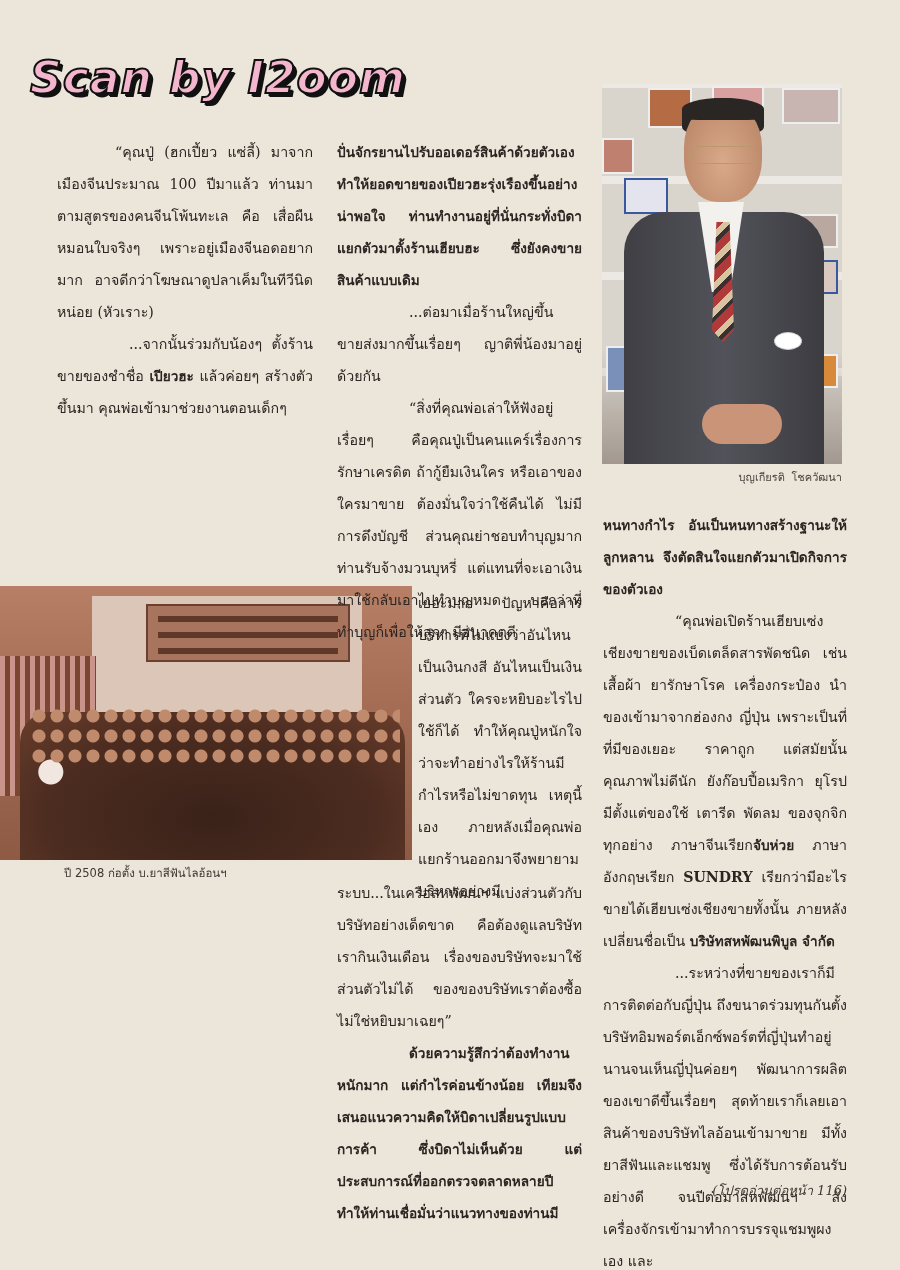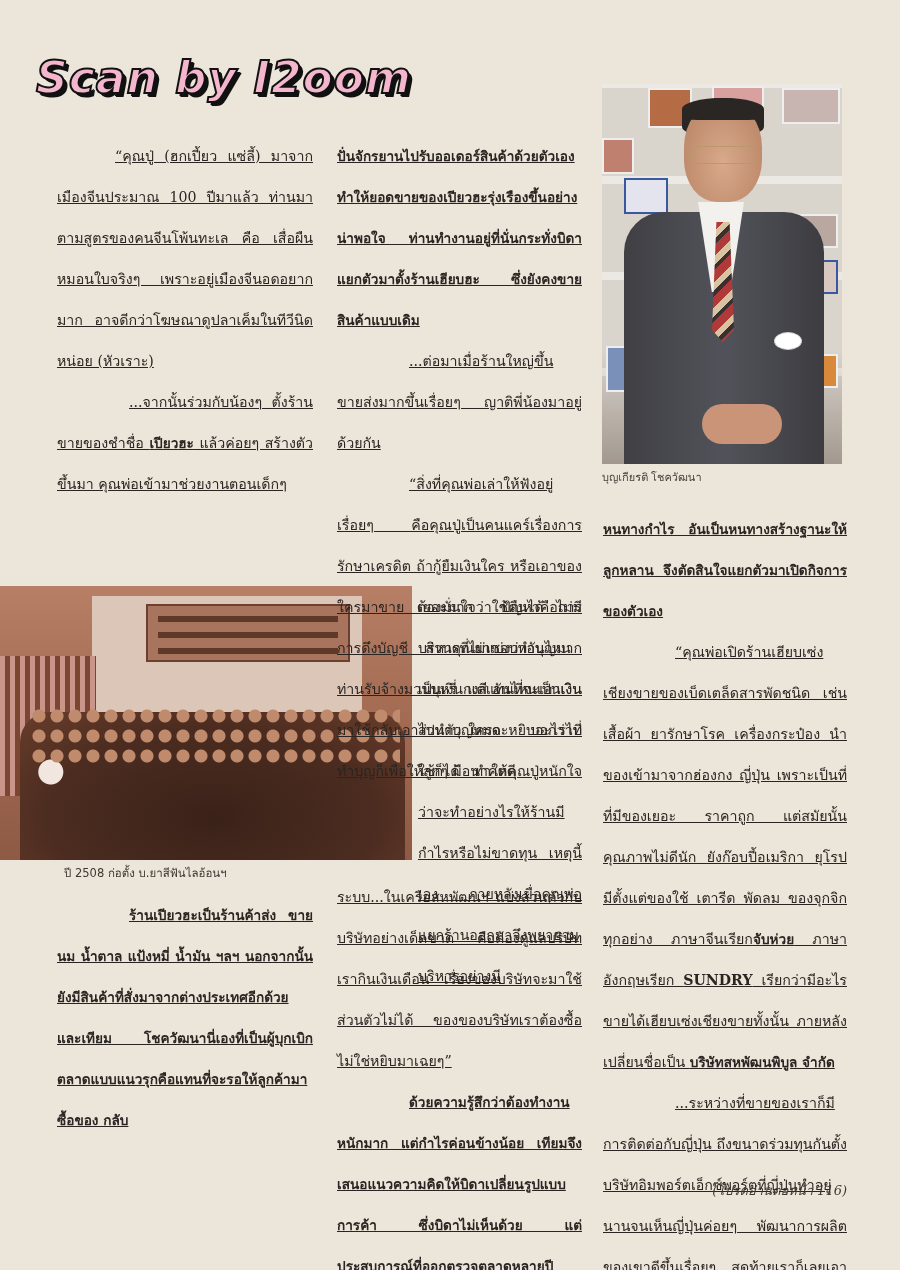--- a/index.html
+++ b/index.html
@@ -11,29 +11,27 @@
       color: #2a2522;
     }
     .watermark {
       position: absolute; left: 30px; top: 52px;
       font-family: "DejaVu Sans", sans-serif;
       font-size: 44px; font-weight: bold; font-style: italic;
       color: #f4b6cc;
       letter-spacing: 1px;
       -webkit-text-stroke: 2px #111;
       text-shadow: 3px 3px 0 #111, 4px 4px 0 #111;
-      margin-left: 6px;
     }
     .col {
       position: absolute;
       font-size: 14.2px;
-      line-height: 41px;
+      line-height: 32px;
       text-align: justify;
       text-align-last: auto;
-      text-decoration: underline;
     }
     .col p { margin: 0; }
     .col p.indent { text-indent: 58px; }
     .col p.indent-l { text-indent: 72px; }
     .b { font-weight: bold; font-family: "DejaVu Sans", sans-serif; font-size: 13.6px; }
     .colA { left: 57px; top: 136px; width: 256px; }
     .colA2 { left: 57px; top: 895px; width: 256px; }
     .colB { left: 337px; top: 136px; width: 245px; }
     .colB-narrow { left: 418px; top: 587px; width: 164px; }
     .colB2 { left: 337px; top: 877px; width: 245px; }
@@ -78,21 +76,21 @@
     .badge {
       position: absolute; left: 172px; top: 248px; width: 28px; height: 18px;
       background: #fff; border-radius: 50%; border: 1px solid #ccc;
     }
     .hands {
       position: absolute; left: 100px; top: 320px; width: 80px; height: 40px;
       background: #c99478; border-radius: 20px;
     }
     .caption-portrait {
       position: absolute; left: 602px; top: 468px; width: 240px;
-      text-align: left; font-family: Liberation Serif, serif; font-size: 11px; color: #4a4440;
+      text-align: right; font-family: Liberation Mono, monospace; font-size: 11px; color: #4a4440;
     }
 
     .photo-group {
       position: absolute; left: 0; top: 586px; width: 412px; height: 274px;
       background: linear-gradient(180deg, #b78066 0%, #a66e55 40%, #8e5a44 100%);
       overflow: hidden;
     }
     .pg-wall { position: absolute; left: 92px; top: 10px; width: 270px; height: 140px; background: #dcc6b8; }
     .pg-sign {
       position: absolute; left: 146px; top: 18px; width: 204px; height: 58px;
@@ -141,21 +139,20 @@
     <div class="pg-sign-line" style="top:26px"></div>
     <div class="pg-sign-line" style="top:42px"></div>
   </div>
   <div class="pg-gate"></div>
   <div class="pg-crowd"></div>
   <div class="pg-heads"></div>
 </div>
 <div class="caption-group">ปี 2508 ก่อตั้ง บ.ยาสีฟันไลอ้อนฯ</div>
 
 <div class="col colA2">
-  <p class="indent-l b">ร้านเปียวฮะเป็นร้านค้าส่ง ขายนม น้ำตาล แป้งหมี่ น้ำมัน ฯลฯ นอกจากนั้นยังมีสินค้าที่สั่งมาจากต่างประเทศอีกด้วย และเทียม โชควัฒนานี่เองที่เป็นผู้บุกเบิกตลาดแบบแนวรุกคือแทนที่จะรอให้ลูกค้ามาซื้อของ กลับ</p>
 </div>
 
 <div class="col colB">
   <p class="b">ปั่นจักรยานไปรับออเดอร์สินค้าด้วยตัวเอง ทำให้ยอดขายของเปียวฮะรุ่งเรืองขึ้นอย่างน่าพอใจ ท่านทำงานอยู่ที่นั่นกระทั่งบิดาแยกตัวมาตั้งร้านเฮียบฮะ ซึ่งยังคงขายสินค้าแบบเดิม</p>
   <p class="indent-l">...ต่อมาเมื่อร้านใหญ่ขึ้น ขายส่งมากขึ้นเรื่อยๆ ญาติพี่น้องมาอยู่ด้วยกัน</p>
   <p class="indent-l">“สิ่งที่คุณพ่อเล่าให้ฟังอยู่เรื่อยๆ คือคุณปู่เป็นคนแคร์เรื่องการรักษาเครดิต ถ้ากู้ยืมเงินใคร หรือเอาของใครมาขาย ต้องมั่นใจว่าใช้คืนได้ ไม่มีการดึงบัญชี ส่วนคุณย่าชอบทำบุญมาก ท่านรับจ้างมวนบุหรี่ แต่แทนที่จะเอาเงินมาใช้กลับเอาไปทำบุญหมด บอกว่าที่ทำบุญก็เพื่อให้ลูกๆ มีอนาคตดี</p>
 </div>
 
 <div class="col colB-narrow">
   <p>เยอะมาก ปัญหาคือการบริหารที่ไม่แบ่งว่าอันไหนเป็นเงินกงสี อันไหนเป็นเงินส่วนตัว ใครจะหยิบอะไรไปใช้ก็ได้ ทำให้คุณปู่หนักใจว่าจะทำอย่างไรให้ร้านมีกำไรหรือไม่ขาดทุน เหตุนี้เอง ภายหลังเมื่อคุณพ่อแยกร้านออกมาจึงพยายามบริหารอย่างมี</p>

